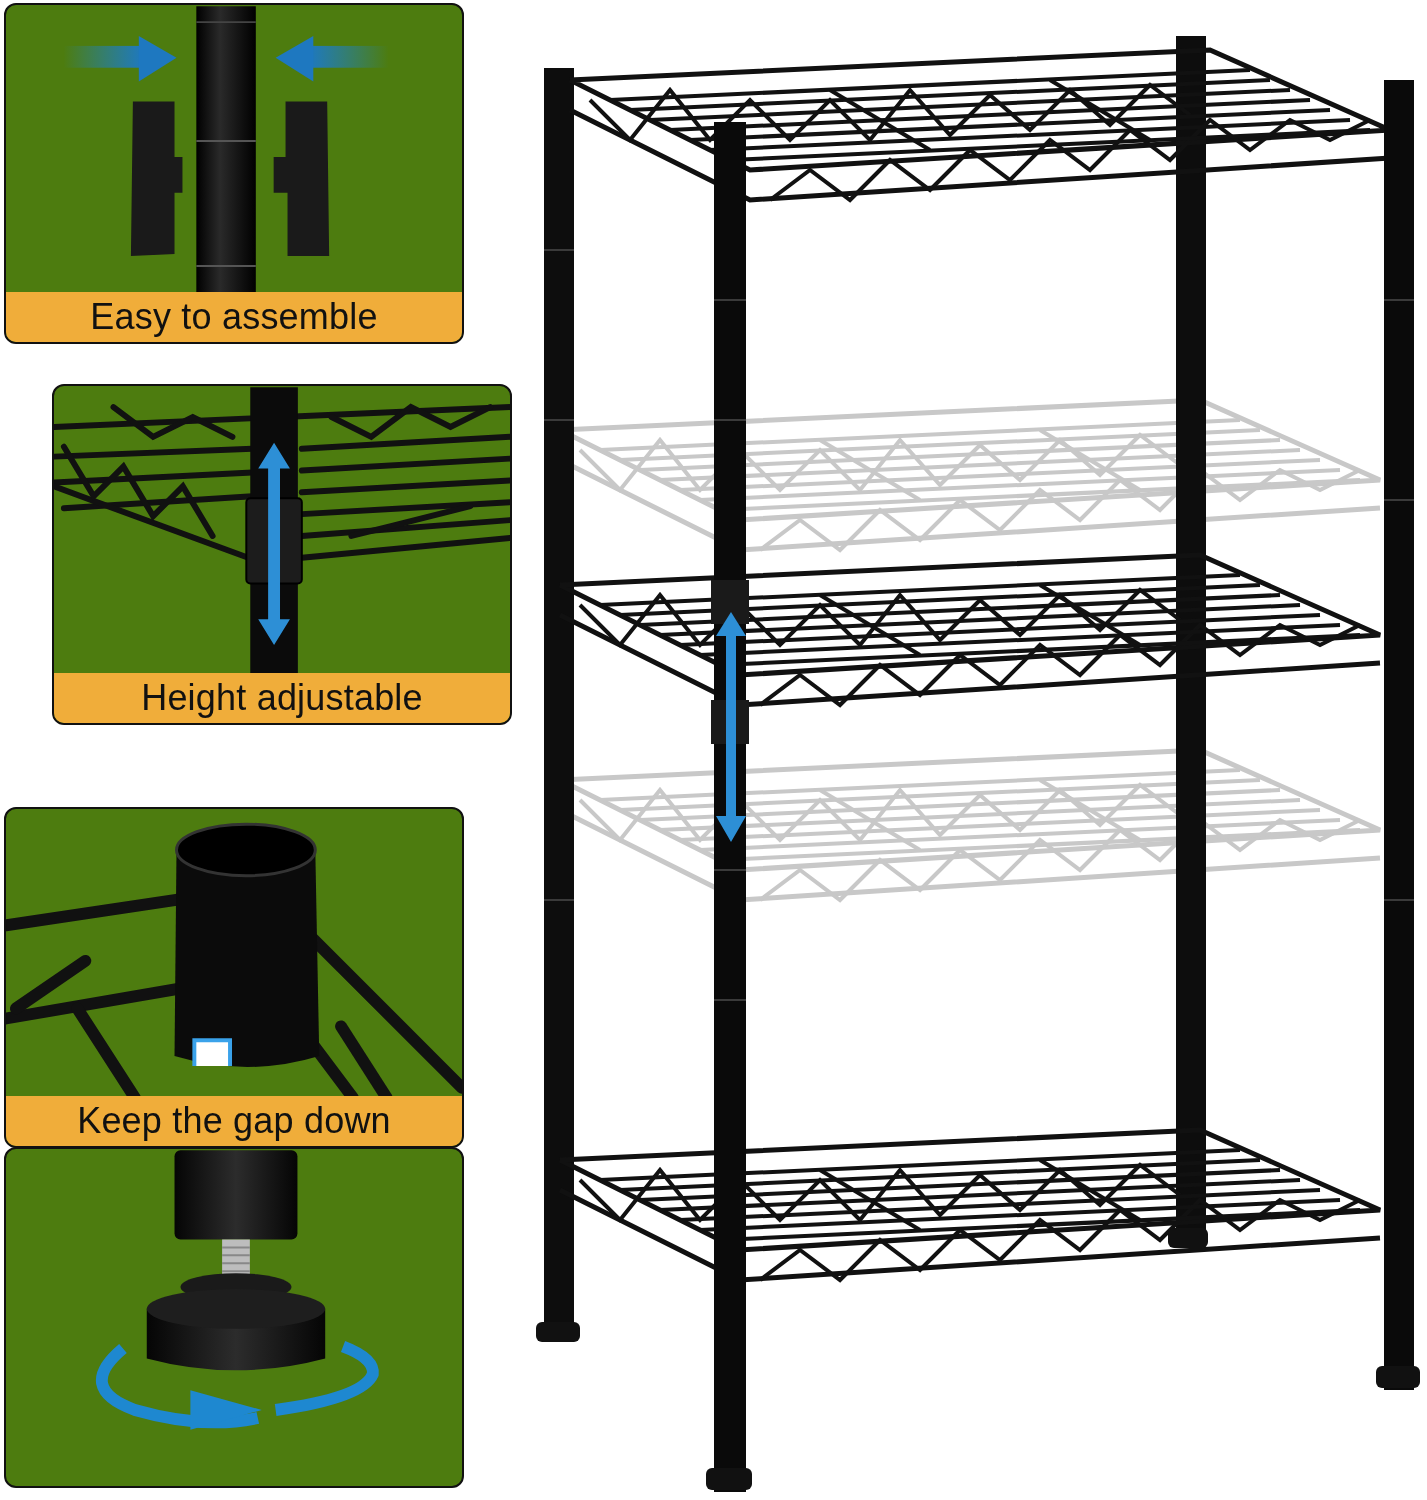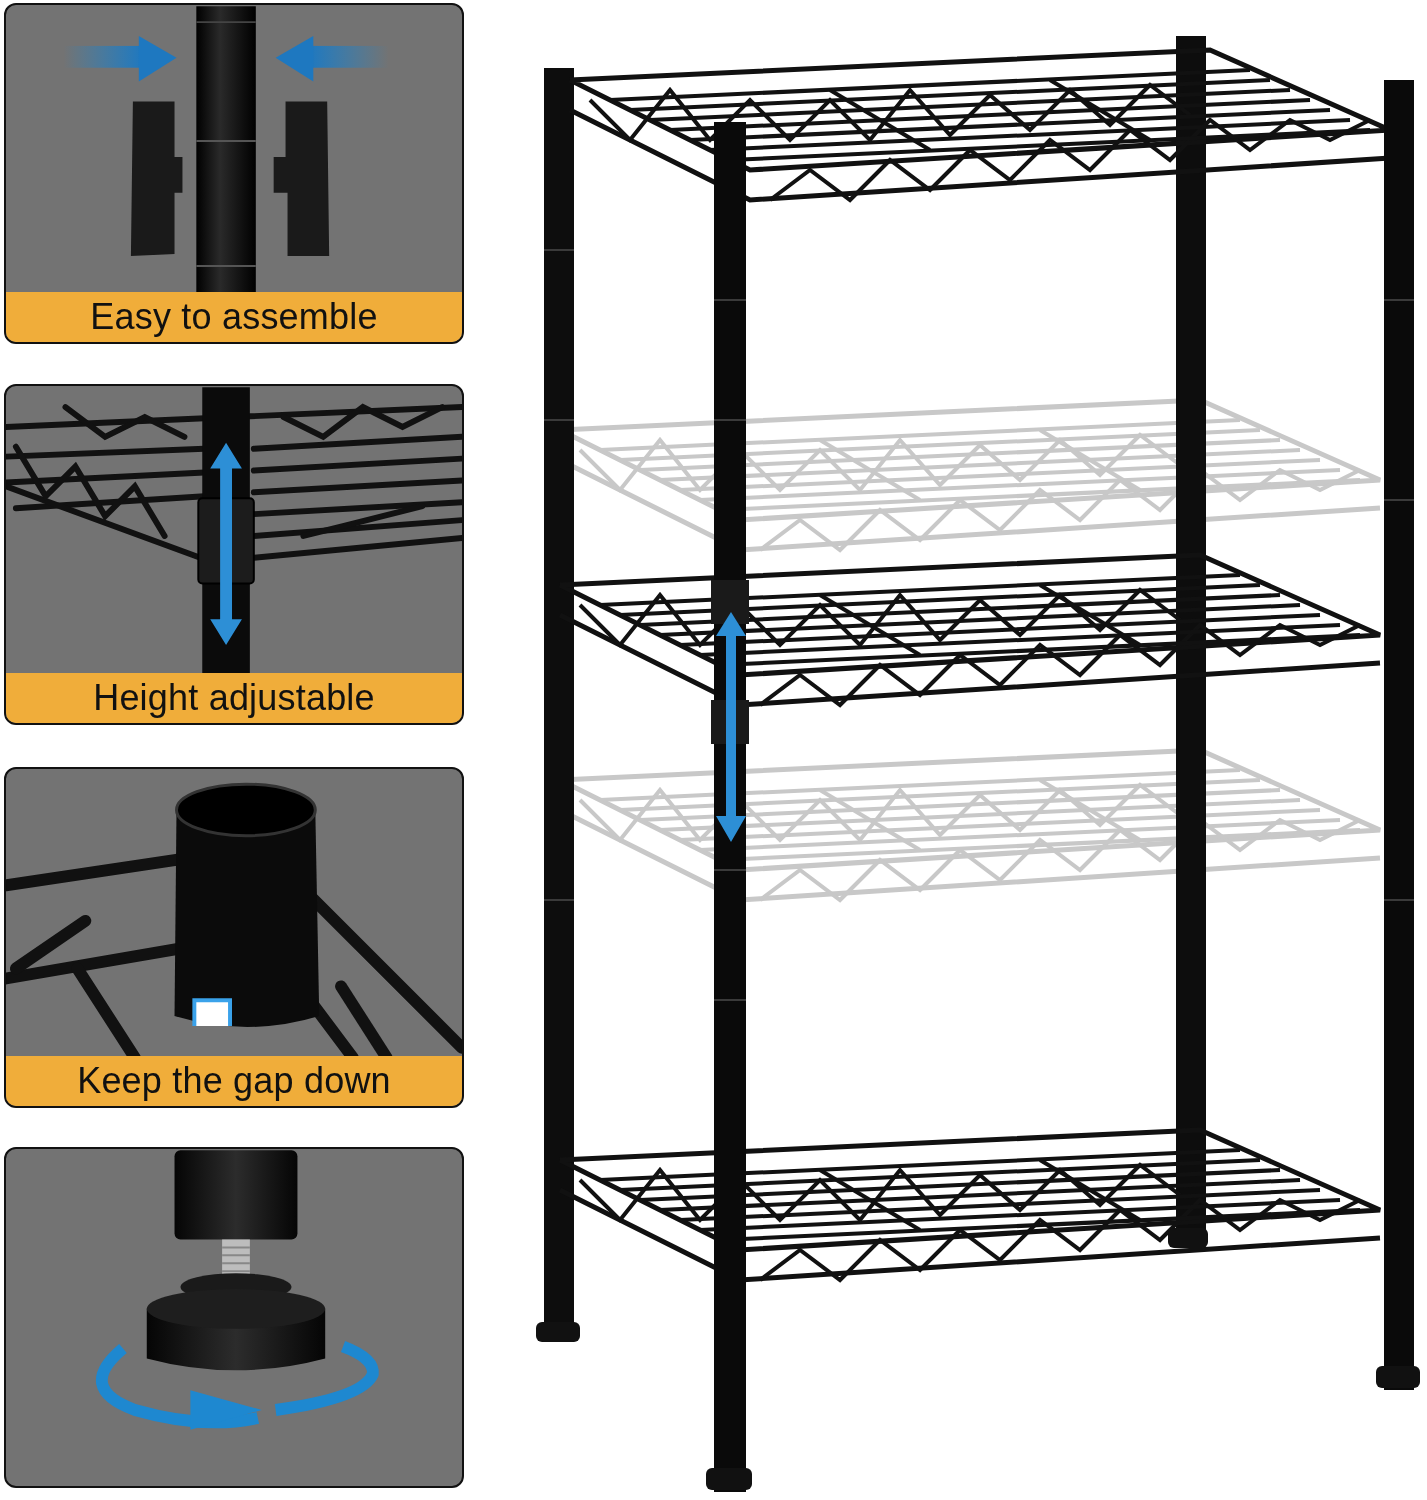--- a/index.html
+++ b/index.html
@@ -1,23 +1,23 @@
 <!DOCTYPE html>
 <html><head>
 <meta charset="utf-8">
 <style>
   html, body { margin:0; padding:0; background:#ffffff; }
   body { width:1427px; height:1500px; position:relative; overflow:hidden; font-family:"Liberation Sans", sans-serif; }
-  .panel { position:absolute; left:4px; width:460px; border:2px solid #111; border-radius:12px; background:#737373; overflow:hidden; box-sizing:border-box; }
+  .panel { position:absolute; left:4px; width:460px; border:2px solid #111; border-radius:12px; background:#4d7c0f; overflow:hidden; box-sizing:border-box; }
   .panel svg.art { position:absolute; left:0; top:0; width:100%; }
   .label-band { position:absolute; left:0; right:0; bottom:0; height:50px; background:#f0ad3a; display:flex; align-items:center; justify-content:center; }
   .label-band span { font-size:36px; color:#111; letter-spacing:0.2px; }
   #p1 { top:3px; height:341px; }
-  #p2 { top:384px; height:341px; }
-  #p3 { top:767px; height:341px; }
+  #p2 { top:384px; height:341px;margin-left:48px; }
+  #p3 { top:807px; height:341px; }
   #p4 { top:1147px; height:341px; }
   #main-rack { position:absolute; left:530px; top:30px; width:897px; height:1470px; }
 </style>
 </head>
 <body>
 
 <div class="panel" id="p1">
   <svg class="art" viewBox="0 0 460 290" height="290">
     <defs>
       <linearGradient id="arrR" x1="0" x2="1">

